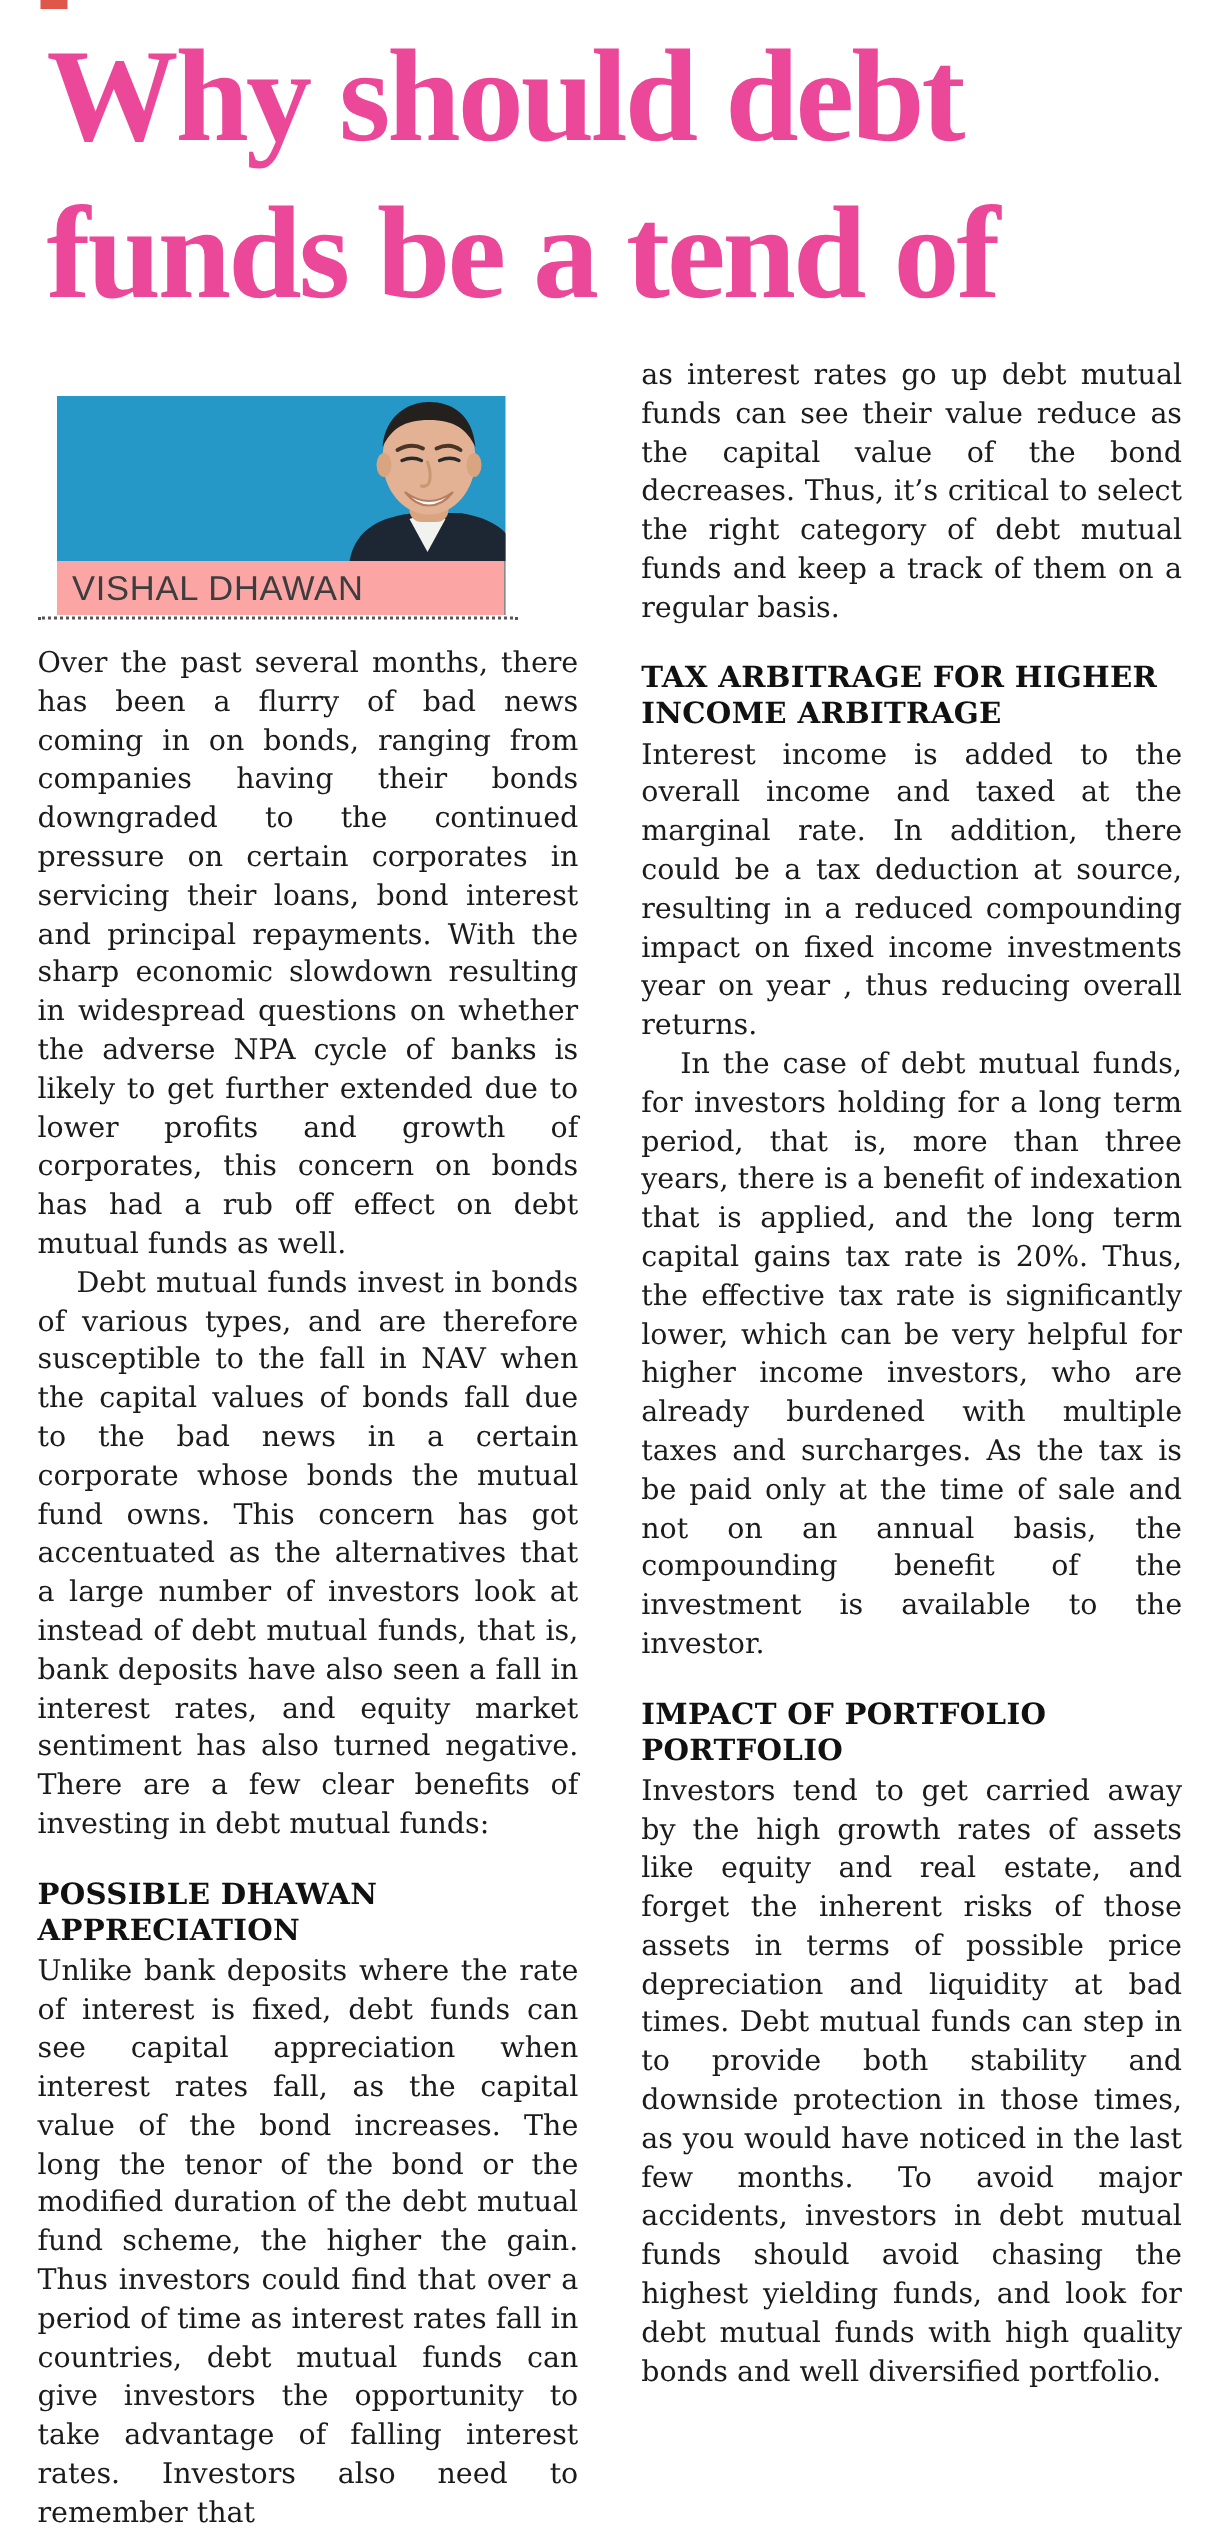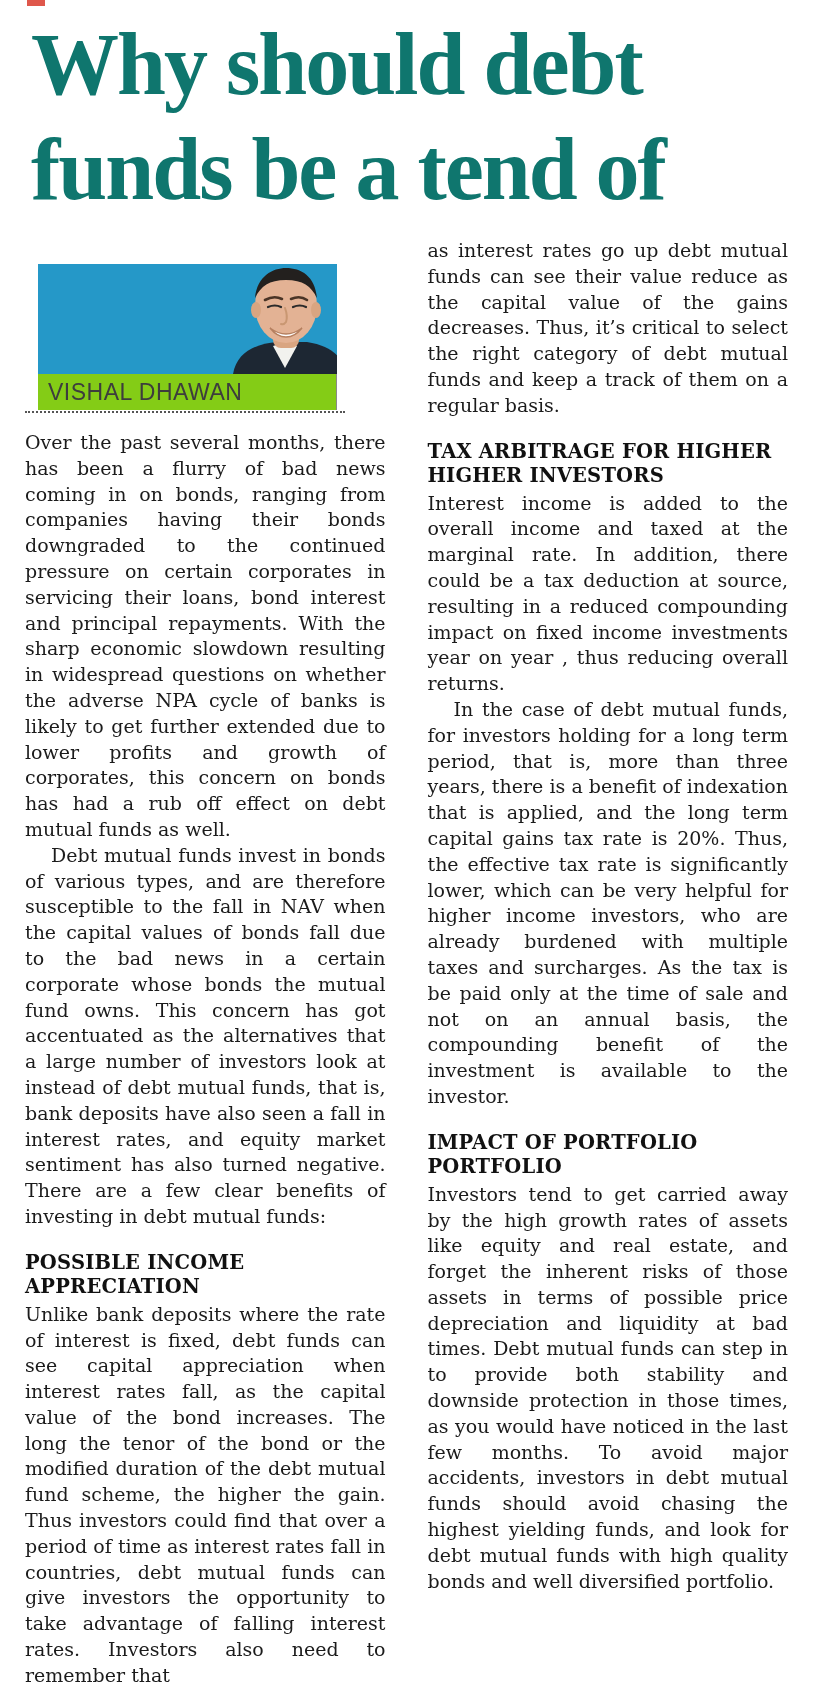--- a/index.html
+++ b/index.html
@@ -21,21 +21,21 @@
 
   
   .headline {
     padding-top: 12px;
     margin-left: 6px;
     font-family: "Liberation Serif", serif;
     font-weight: 700;
     font-size: 88px;
     letter-spacing: -2px;
     line-height: 105px;
-    color: #0f766e;
+    color: #ec4899;
   }
   .headline .hl-line { white-space: nowrap; }
 
   
   .columns { display: flex; gap: 42px; margin-top: 6px; }
   .col { width: 361px; }
 
   
   .author-card {
     margin-top: 36px;
@@ -48,21 +48,21 @@
     position: relative;
     height: 110px;
     overflow: hidden;
   }
   .author-photo svg { position: absolute; right: -8px; bottom: 0; }
   .author-namestrip {
     height: 36px;
     display: flex; align-items: center;
     padding-left: 10px;
     border-right: 1px solid #8a8a8a;
-    background: #84cc16;
+    background: #fca5a5;
   }
   .author-name {
     font-family: "Liberation Sans", sans-serif;
     font-size: 23px;
     font-weight: 400;
     letter-spacing: .5px;
     color: #3d3d3d;
     white-space: nowrap;
   }
 
@@ -133,30 +133,30 @@
           </div>
           <div class="author-namestrip">
             <span class="author-name">VISHAL DHAWAN</span>
           </div>
         </div>
       </div>
 
       <div class="body-text left-copy">
         <p class="para">Over the past several months, there has been a flurry of bad news coming in on bonds, ranging from companies having their bonds downgraded to the continued pressure on certain corporates in servicing their loans, bond interest and principal repayments. With the sharp economic slowdown resulting in widespread questions on whether the adverse NPA cycle of banks is likely to get further extended due to lower profits and growth of corporates, this concern on bonds has had a rub off effect on debt mutual funds as well.</p>
         <p class="para indent">Debt mutual funds invest in bonds of various types, and are therefore susceptible to the fall in NAV when the capital values of bonds fall due to the bad news in a certain corporate whose bonds the mutual fund owns. This concern has got accentuated as the alternatives that a large number of investors look at instead of debt mutual funds, that is, bank deposits have also seen a fall in interest rates, and equity market sentiment has also turned negative. There are a few clear benefits of investing in debt mutual funds:</p>
-        <h3 class="sec-head">POSSIBLE INCOME APPRECIATION</h3>
+        <h3 class="sec-head">POSSIBLE DHAWAN APPRECIATION</h3>
         <p class="para">Unlike bank deposits where the rate of interest is fixed, debt funds can see capital appreciation when interest rates fall, as the capital value of the bond increases. The long the tenor of the bond or the modified duration of the debt mutual fund scheme, the higher the gain. Thus investors could find that over a period of time as interest rates fall in countries, debt mutual funds can give investors the opportunity to take advantage of falling interest rates. Investors also need to remember that</p>
       </div>
     </div>
 
     <div class="col">
       <div class="body-text right-copy">
-        <p class="para">as interest rates go up debt mutual funds can see their value reduce as the capital value of the gains decreases. Thus, it’s critical to select the right category of debt mutual funds and keep a track of them on a regular basis.</p>
+        <p class="para">as interest rates go up debt mutual funds can see their value reduce as the capital value of the bond decreases. Thus, it’s critical to select the right category of debt mutual funds and keep a track of them on a regular basis.</p>
 
-        <h3 class="sec-head">TAX ARBITRAGE FOR HIGHER HIGHER INVESTORS</h3>
+        <h3 class="sec-head">TAX ARBITRAGE FOR HIGHER INCOME ARBITRAGE</h3>
         <p class="para">Interest income is added to the overall income and taxed at the marginal rate. In addition, there could be a tax deduction at source, resulting in a reduced compounding impact on fixed income investments year on year , thus reducing overall returns.</p>
         <p class="para indent">In the case of debt mutual funds, for investors holding for a long term period, that is, more than three years, there is a benefit of indexation that is applied, and the long term capital gains tax rate is 20%. Thus, the effective tax rate is significantly lower, which can be very helpful for higher income investors, who are already burdened with multiple taxes and surcharges. As the tax is be paid only at the time of sale and not on an annual basis, the compounding benefit of the investment is available to the investor.</p>
 
         <h3 class="sec-head">IMPACT OF PORTFOLIO PORTFOLIO</h3>
         <p class="para">Investors tend to get carried away by the high growth rates of assets like equity and real estate, and forget the inherent risks of those assets in terms of possible price depreciation and liquidity at bad times. Debt mutual funds can step in to provide both stability and downside protection in those times, as you would have noticed in the last few months. To avoid major accidents, investors in debt mutual funds should avoid chasing the highest yielding funds, and look for debt mutual funds with high quality bonds and well diversified portfolio.</p>
 
       </div>
     </div>
 
   </div>

